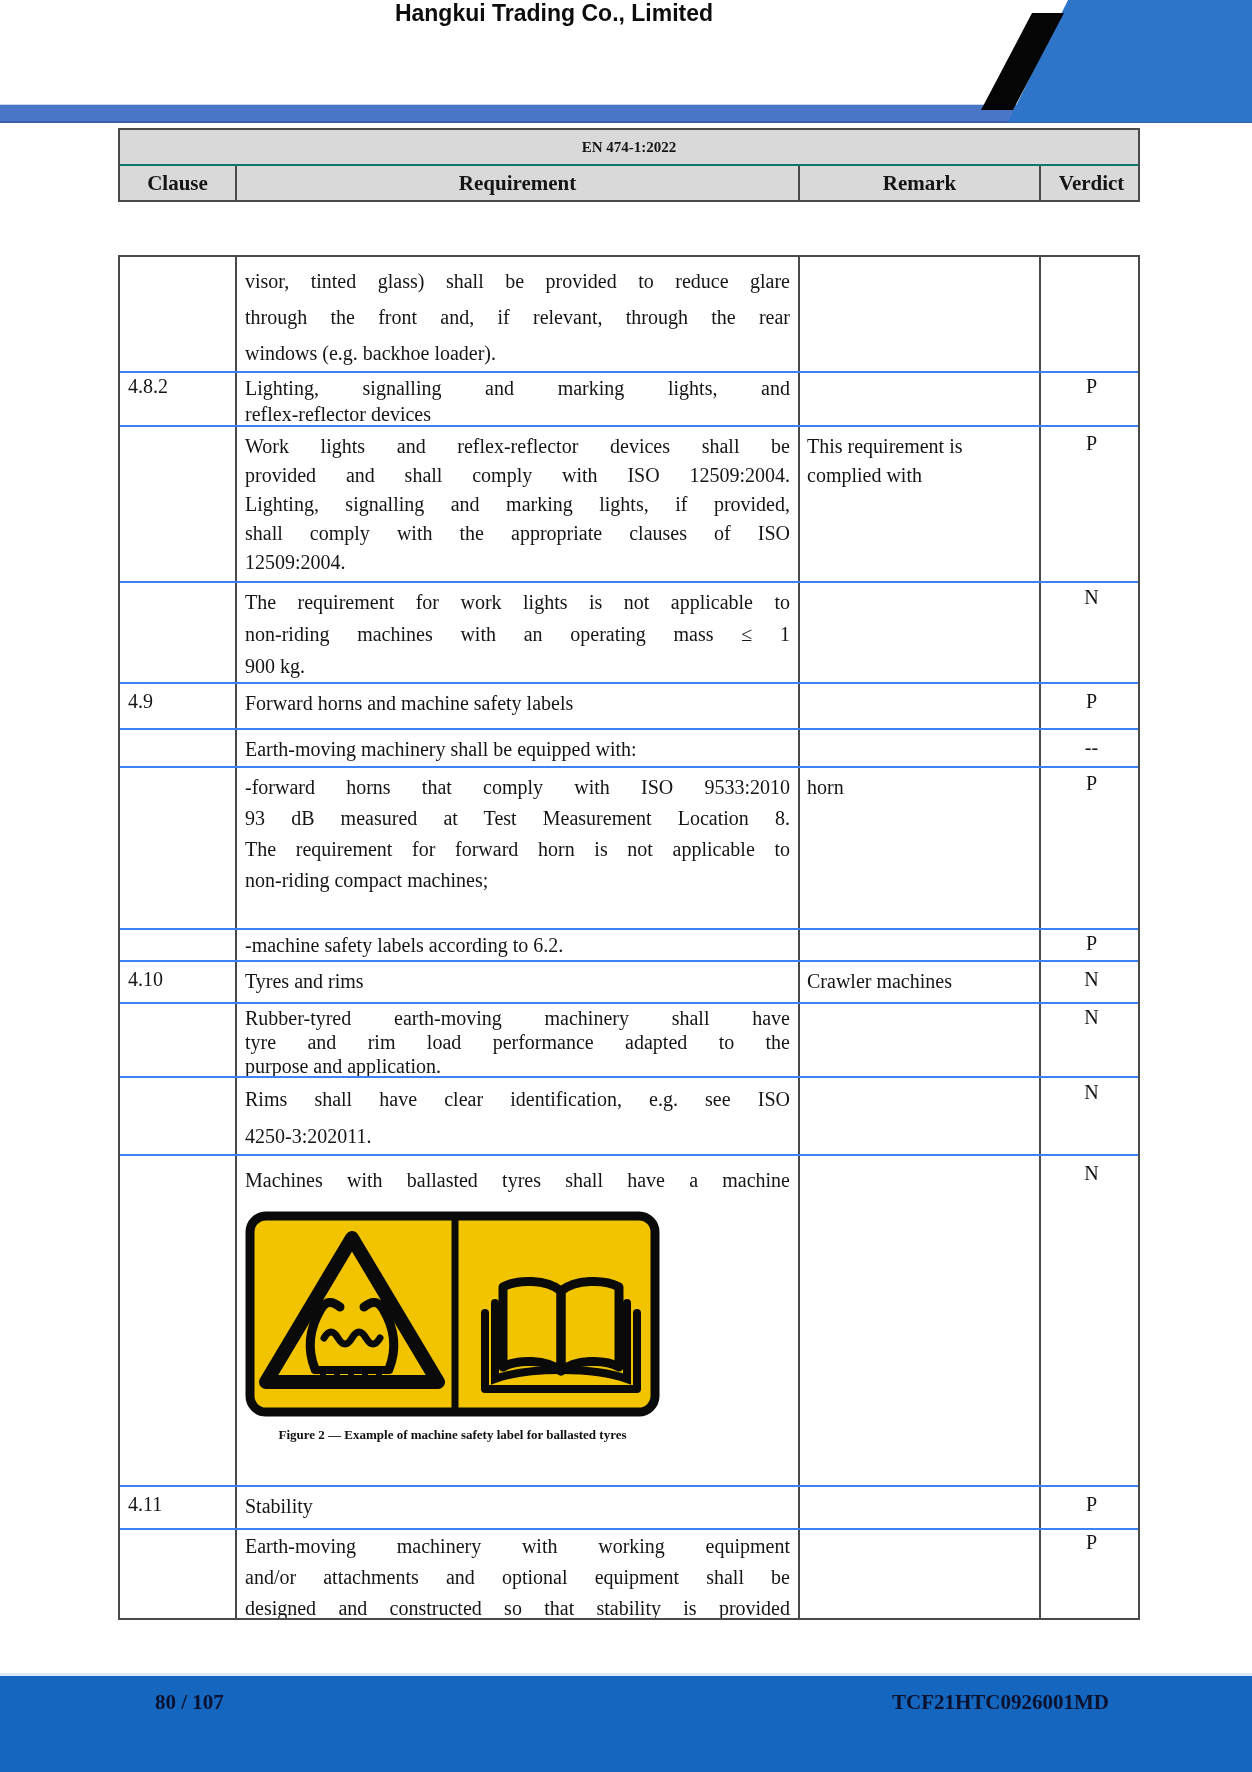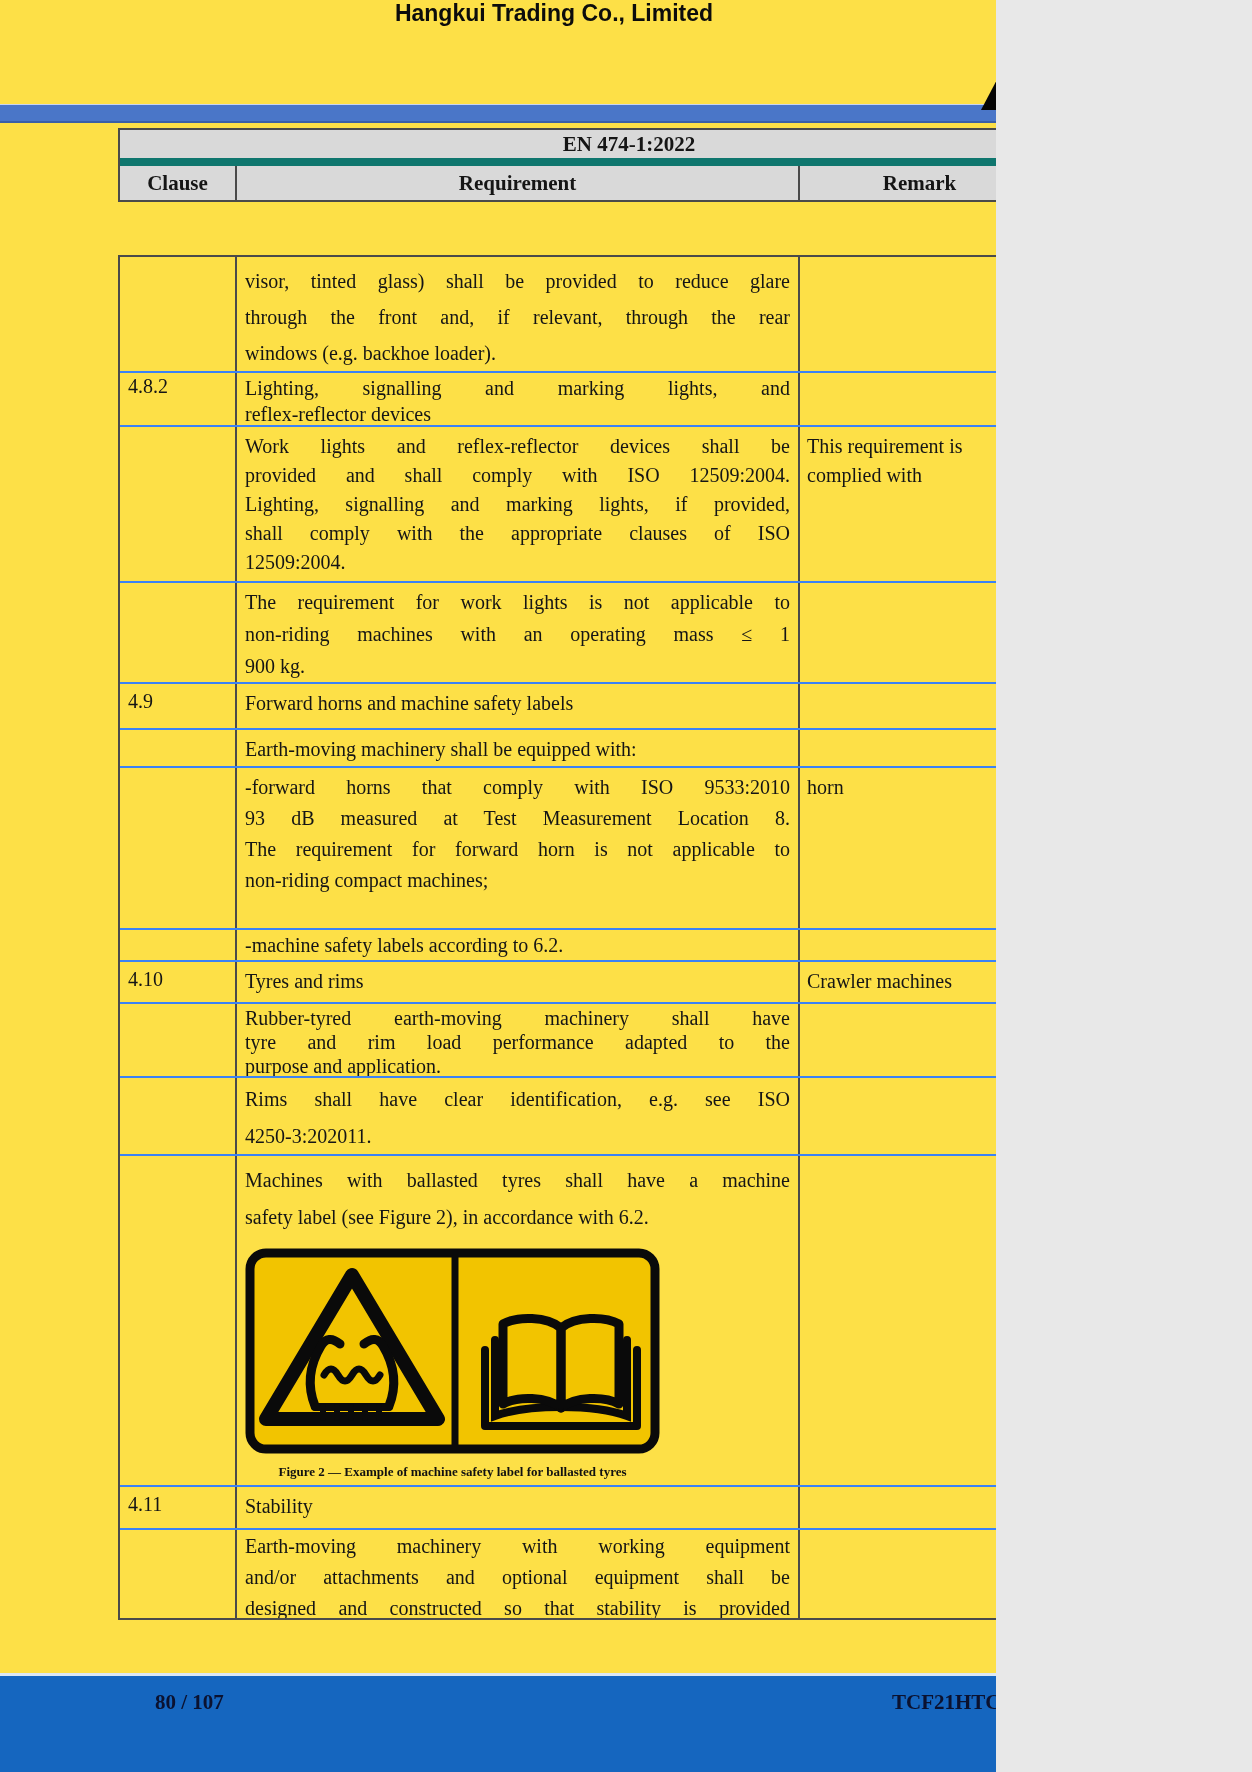--- a/index.html
+++ b/index.html
@@ -1,36 +1,36 @@
 <!DOCTYPE html>
 <html><head>
 <meta charset="utf-8">
 <style>
   html,body{margin:0;padding:0;background:#e8e8e8;}
-  .page{position:relative;width:996px;height:1772px;background:#fde047;overflow:hidden;
+  .page{position:relative;width:1252px;height:1772px;background:#ffffff;overflow:hidden;
         font-family:"Liberation Serif", serif;color:#151515;}
   
   .company-title{position:absolute;left:0;top:54;width:1108px;text-align:center;
       font-family:"Liberation Sans", sans-serif;font-weight:bold;font-size:23px;color:#0c0c0c;}
   .top-bar{position:absolute;left:0;top:104px;width:1252px;height:16px;background:#4a76c8;
       border-bottom:2px solid #3a5fa8;border-top:1px solid #c9d6ef;}
   .corner-blue{position:absolute;left:0;top:0;width:1252px;height:122px;background:#2e74c9;
       clip-path:polygon(1068px 0px,1252px 0px,1252px 122px,1008px 122px);}
   .corner-black{position:absolute;left:0;top:0;width:1252px;height:122px;background:#050505;
       clip-path:polygon(1032px 13px,1064px 13px,1013px 110px,981px 110px);}
   
   .tbl{position:absolute;left:118px;width:1022px;box-sizing:border-box;border:2px solid #4a4a4a;}
   .grid{display:grid;grid-template-columns:115px 563px 241px 103px;}
   .cell{box-sizing:border-box;border-left:2px solid #4a4a4a;overflow:hidden;}
   .cell:first-child{border-left:none;}
   
   .hdr-tbl{top:128px;background:#d9d9d9;}
-  .hdr-row1{height:36px;box-sizing:border-box;border-bottom:8px solid #0f766e;
+  .hdr-row1{height:36px;box-sizing:border-box;border-bottom:2px solid #0f766e;
       display:flex;align-items:center;justify-content:center;
-      font-weight:bold;font-size:21px;}
+      font-weight:bold;font-size:15px;}
   .hdr-row2{height:34px;}
   .hdr-row2 .cell{display:flex;align-items:center;justify-content:center;
       font-weight:bold;font-size:21px;height:34px;}
   
   .body-tbl{top:255px;}
   .trow{box-sizing:border-box;border-top:2px solid #3b82f6;}
   .trow:first-child{border-top:none;}
   .trow .cell{height:100%;}
   .clause-c{padding:0 4px 0 8px;font-size:20px;}
   .req-c{padding:0 8px;}
@@ -176,21 +176,20 @@
           <div class="jl" style="line-height: 37px;">Rims shall have clear identification, e.g. see ISO</div>
           <div class="ll" style="line-height: 37px;">4250-3:202011.</div>
         </div>
         <div class="cell rem-c" style="padding-top: 3px;"></div>
         <div class="cell ver-c" style="padding-top: 3px;">N</div>
       </div>
       <div class="grid trow" style="height: 331px;">
         <div class="cell clause-c" style="padding-top: 6px;"></div>
         <div class="cell req-c" style="padding-top: 6px;">
           <div class="jl" style="line-height: 37px;">Machines with ballasted tyres shall have a machine</div>
-          <div class="ll" style="line-height: 37px;">safety label (see Figure 2), in accordance with 6.2.</div>
   <div class="fig-wrap">
     <svg width="415" height="206" viewBox="0 0 415 206">
       <rect x="5" y="5" width="405" height="196" rx="16" fill="#f2c400" stroke="#0a0a0a" stroke-width="9"></rect>
       <line x1="210" y1="8" x2="210" y2="198" stroke="#0a0a0a" stroke-width="7"></line>
 
       <g stroke="#0a0a0a" fill="none" stroke-linecap="round">
         <path d="M107 27 L193 171 L21 171 Z" stroke-width="14" stroke-linejoin="round"></path>
         <path d="M95 96 q-12 -10 -19 2 q-18 30 -6 60" stroke-width="9"></path>
         <path d="M119 96 q12 -10 19 2 q18 30 6 60" stroke-width="9"></path>
         <path d="M79 127 q7 -12 14 0 q7 12 14 0 q7 -12 14 0 q7 12 14 0" stroke-width="7"></path>

